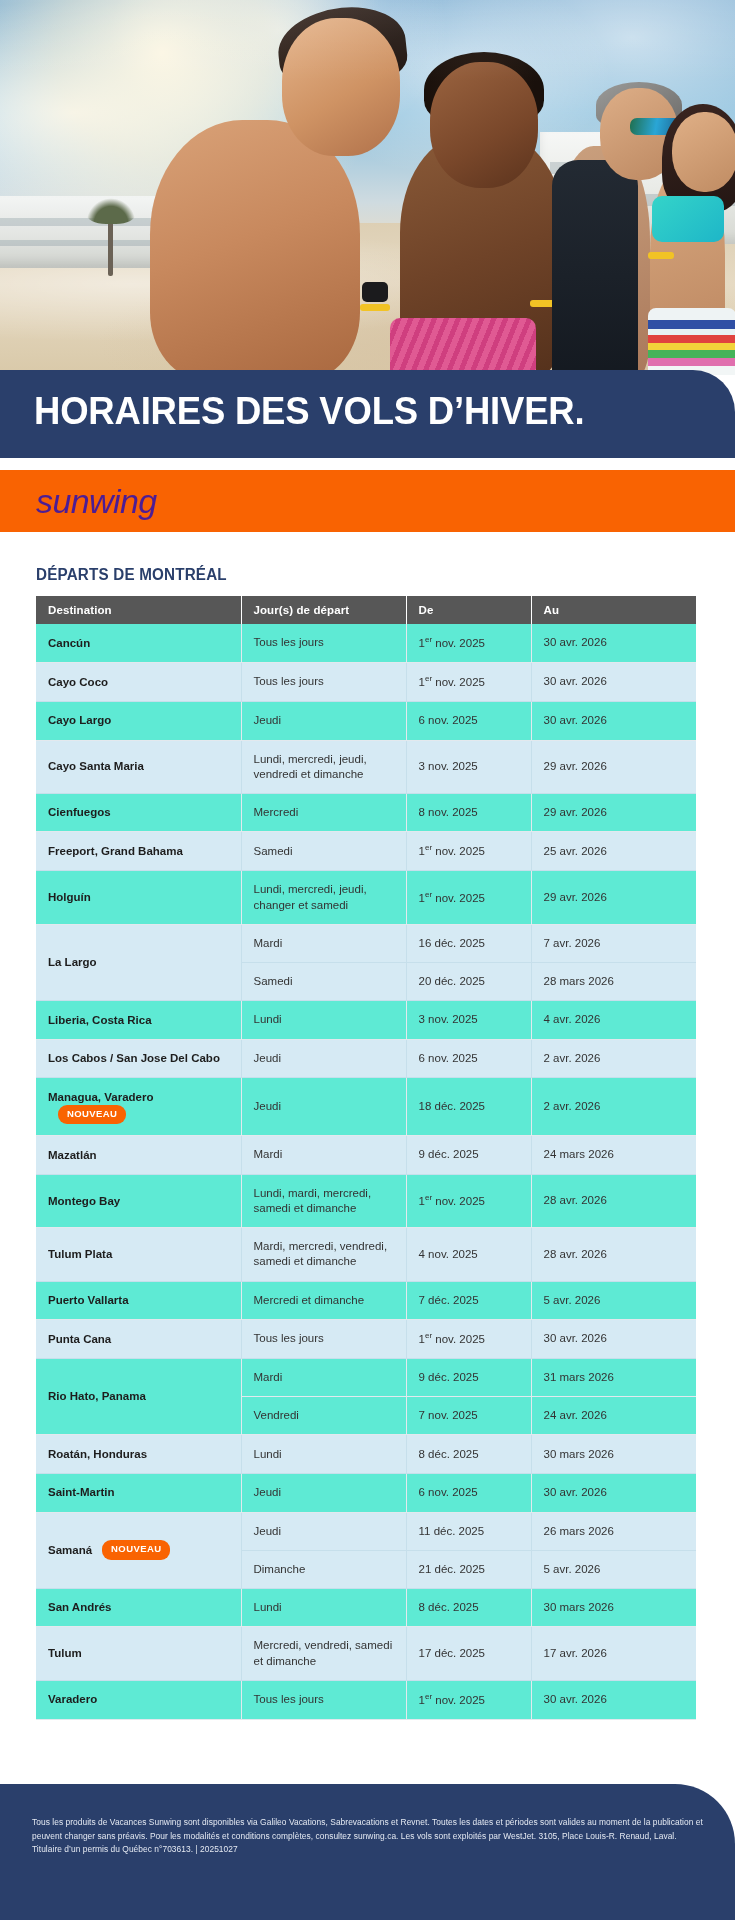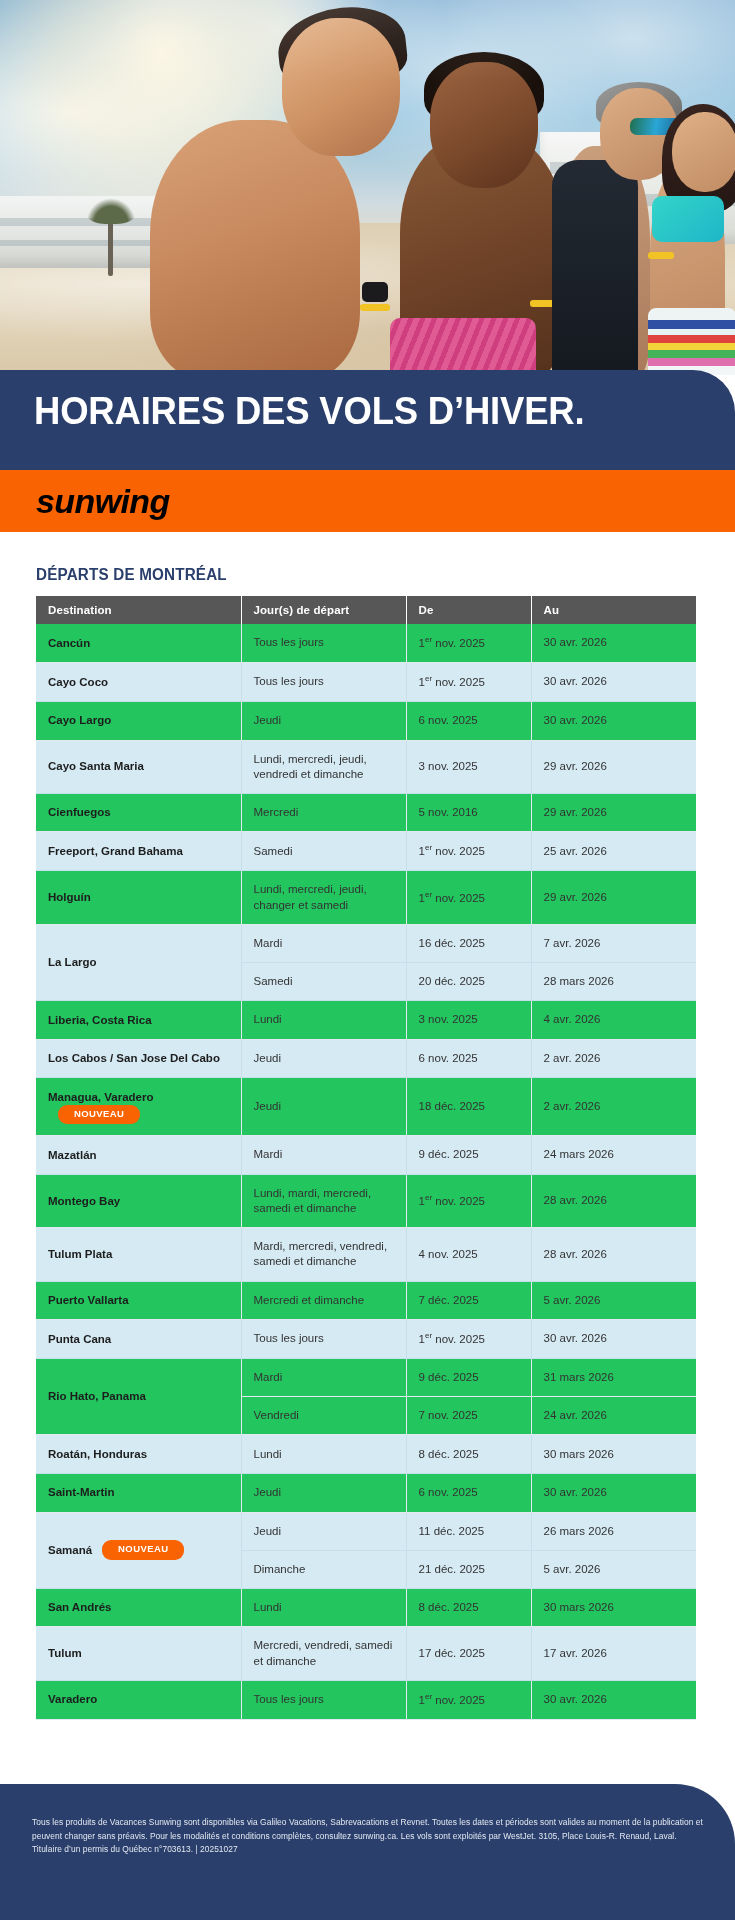--- a/index.html
+++ b/index.html
@@ -164,21 +164,21 @@
   }
   .hero-fade {
     position:absolute; inset:0;
     background: linear-gradient(180deg, rgba(255,255,255,.10) 0%, rgba(255,255,255,0) 22%);
     pointer-events:none;
   }
 
   
   .title-band {
     position: absolute; left: 0; top: 370px;
-    width: 735px; height: 100px;
+    width: 735px; height: 88px;
     background: #2a3f6b;
     border-top-right-radius: 42px;
   }
   .title-band h1 {
     position: absolute; left: 34px; top: 22px;
     margin: 0;
     font-family: "Liberation Sans", "DejaVu Sans", sans-serif;
     font-size: 38px; line-height: 1;
     font-weight: 900; letter-spacing: -0.2px;
     color: #ffffff;
@@ -188,22 +188,22 @@
 
   
   .logo-band {
     position: absolute; left: 0; top: 470px;
     width: 735px; height: 62px;
     background: #f96302;
   }
   .logo-band .logo {
     position: absolute; left: 36px; top: 12px;
     font-size: 34px; line-height: 38px;
-    font-weight: 700; font-style: italic;
-    color: #000000; letter-spacing: -0.6px;
+    font-weight: 400; font-style: italic;
+    color: #4c1d95; letter-spacing: -0.6px;
   }
 
   
   .content {
     position: absolute; left: 0; top: 532px;
     width: 735px;
     background: #ffffff;
   }
   .section-title {
     margin: 34px 0 12px 36px;
@@ -247,28 +247,28 @@
     color: #333333;
     line-height: 1.32;
   }
   table.sched td:last-child { border-right: none; }
   table.sched td.dest {
     font-weight: 700;
     color: #1d1d1d;
   }
   tr.alt td { background: #d6eaf4; }
   tr.alt td { border-bottom-color: #c6dfeb; border-right-color: #c6dfeb; }
-  tr.plain td { background: #22c55e; }
+  tr.plain td { background: #5eead4; }
 
   td.dest-span { vertical-align: middle; }
 
   .badge-new {
     display: inline-block;
     margin-left: 10px;
-    padding: 3px 16px 4px;
+    padding: 3px 9px 4px;
     background: #f96302;
     color: #ffffff;
     font-size: 9.5px;
     font-weight: 900;
     letter-spacing: .4px;
     border-radius: 9px;
     vertical-align: middle;
     white-space: nowrap;
   }
   .dest-inline { display: inline-block; vertical-align: middle; }
@@ -389,21 +389,21 @@
         </tr>
         <tr class="alt">
           <td class="dest dest-span" rowspan="1"><span class="dest-inline">Cayo Santa Maria</span></td>
           <td>Lundi, mercredi, jeudi, vendredi et dimanche</td>
           <td>3 nov. 2025</td>
           <td>29 avr. 2026</td>
         </tr>
         <tr class="plain">
           <td class="dest dest-span" rowspan="1"><span class="dest-inline">Cienfuegos</span></td>
           <td>Mercredi</td>
-          <td>5 nov. 2016</td>
+          <td>8 nov. 2025</td>
           <td>29 avr. 2026</td>
         </tr>
         <tr class="alt">
           <td class="dest dest-span" rowspan="1"><span class="dest-inline">Freeport, Grand Bahama</span></td>
           <td>Samedi</td>
           <td>1<sup style="font-size:.7em;">er</sup> nov. 2025</td>
           <td>25 avr. 2026</td>
         </tr>
         <tr class="plain">
           <td class="dest dest-span" rowspan="1"><span class="dest-inline">Holguín</span></td>

